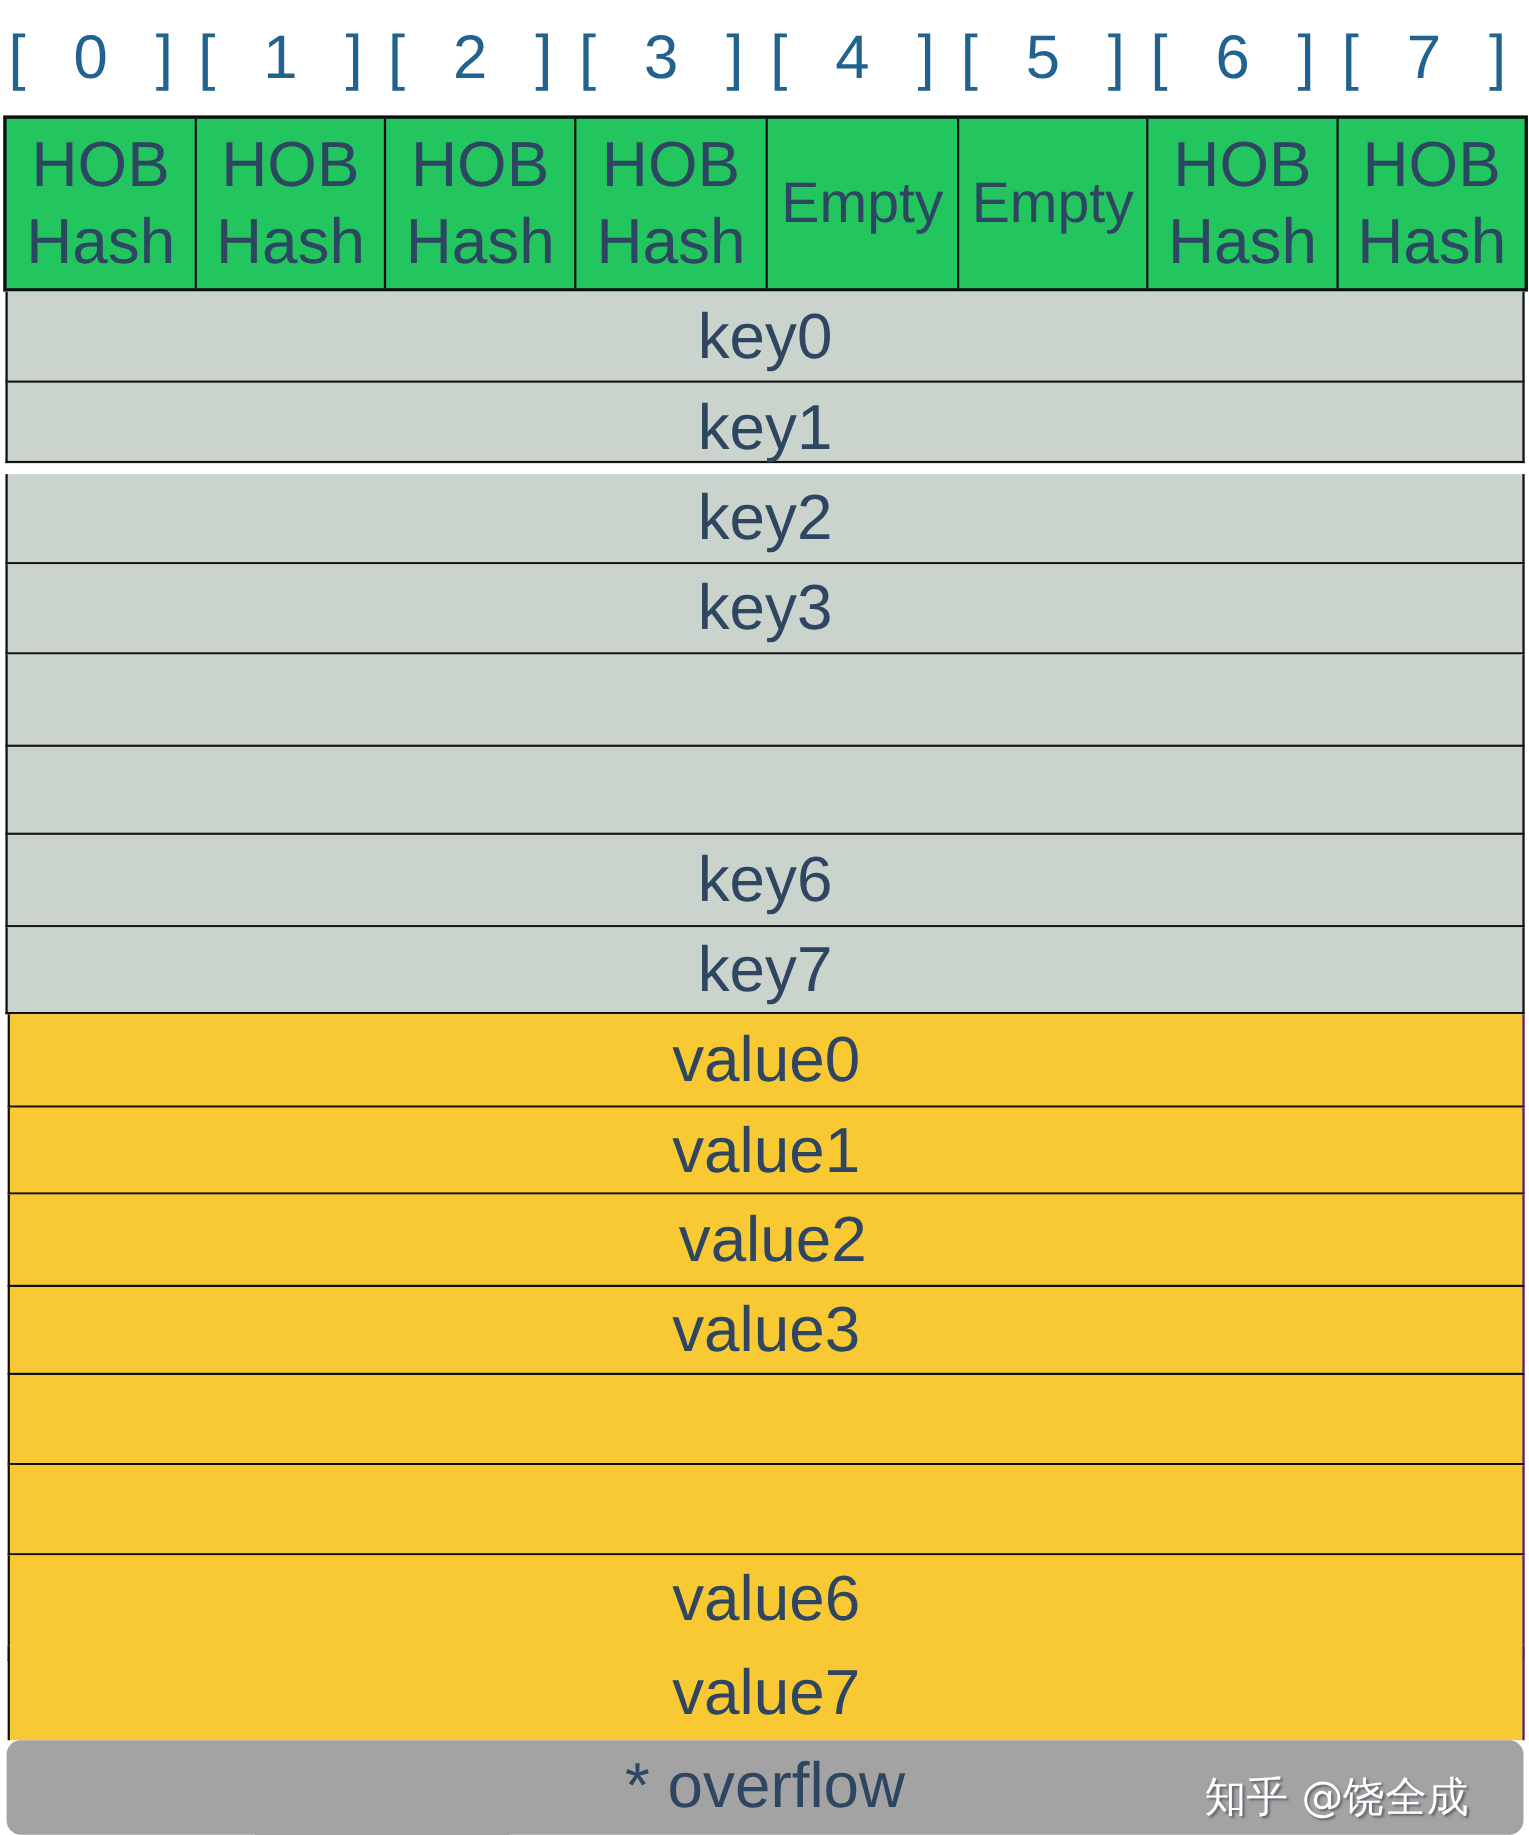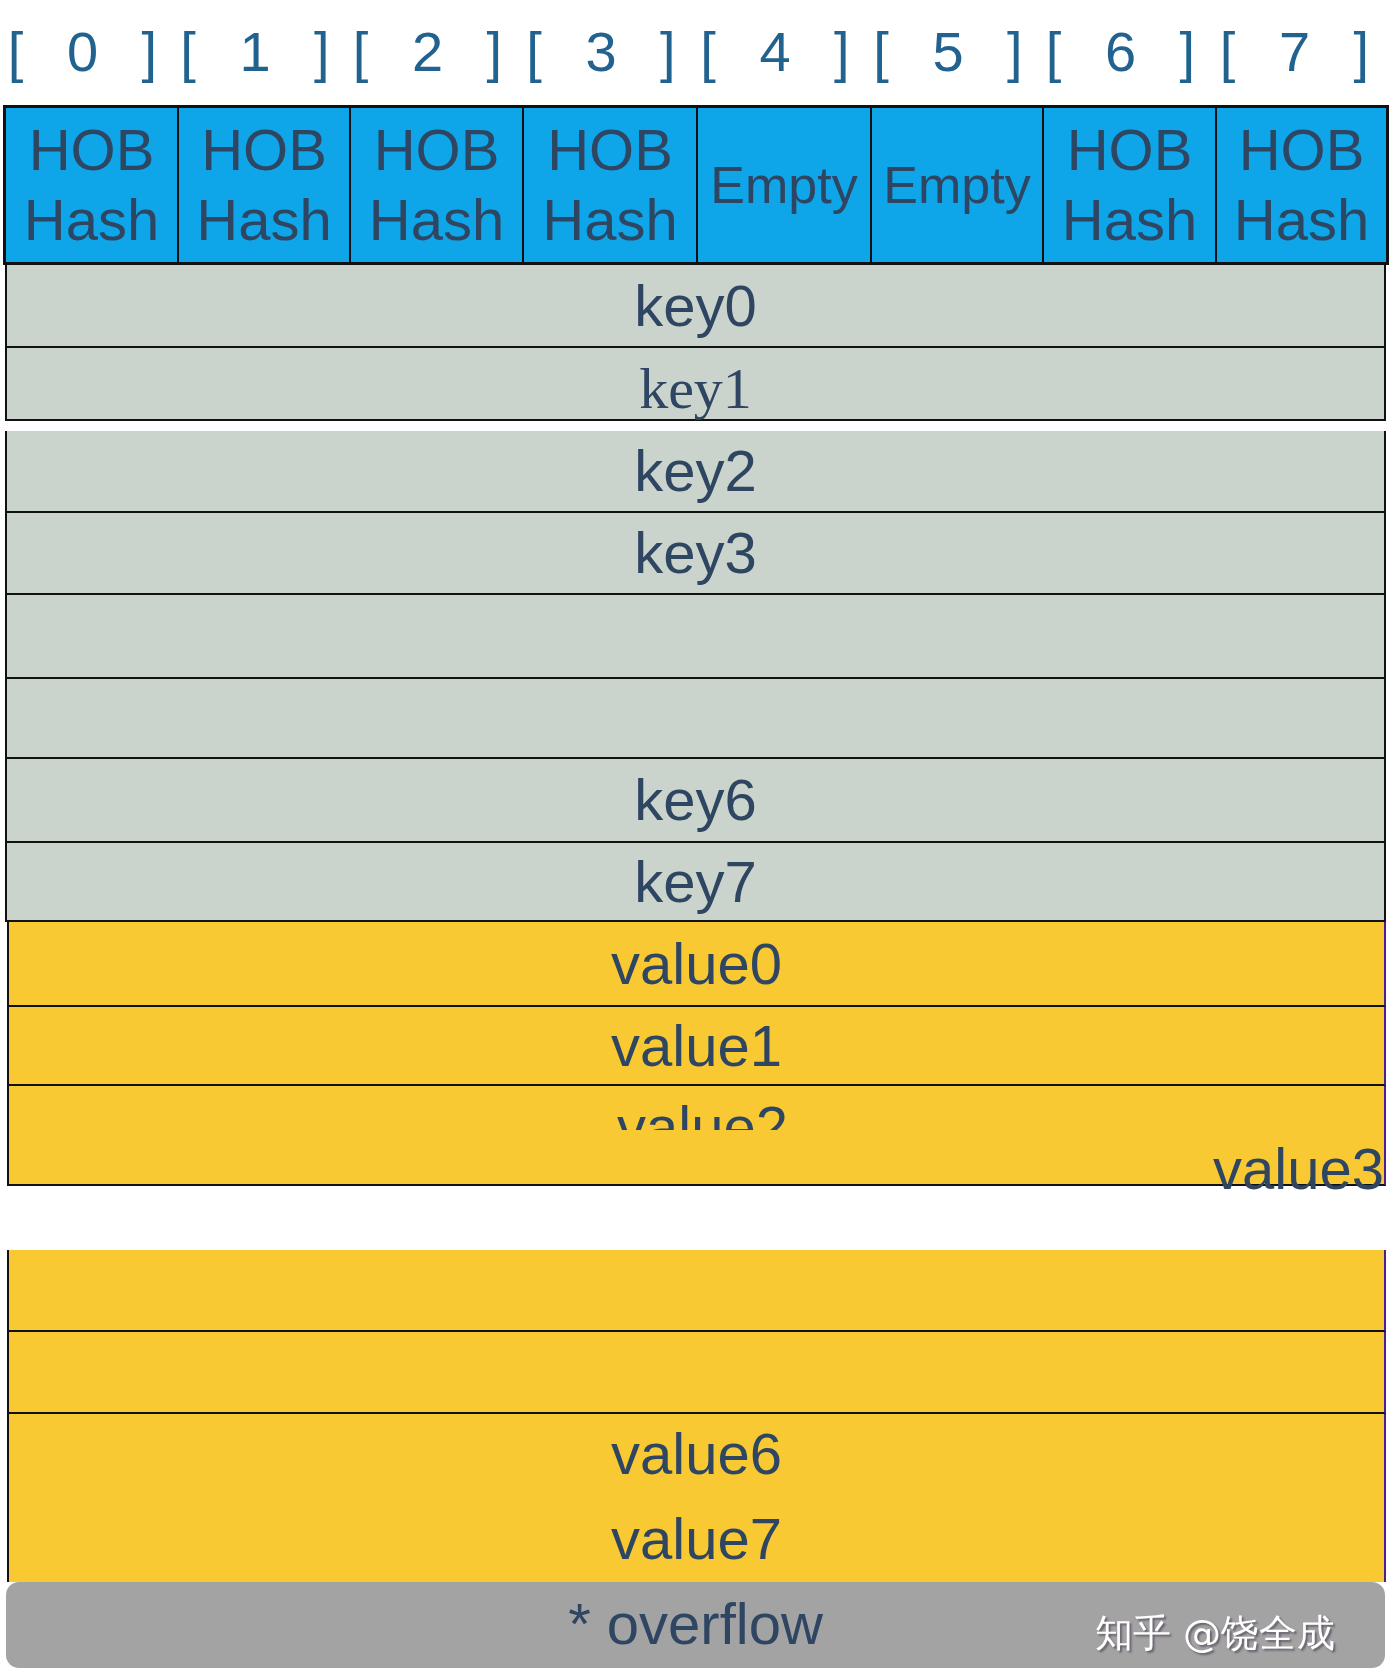--- a/index.html
+++ b/index.html
@@ -3,21 +3,21 @@
 <meta charset="utf-8">
 <style>
   html, body { margin: 0; padding: 0; background: #ffffff; }
   body { width: 1390px; height: 1668px; position: relative; overflow: hidden;
          font-family: "Liberation Sans", sans-serif; }
   .index-row { position: absolute; left: 3px; top: 0; width: 1386px; height: 105px; }
   .index-label { position: absolute; top: 12px; height: 80px; line-height: 80px;
                  text-align: center; font-size: 56px; letter-spacing: 14px;
                  color: #22628f; white-space: nowrap; }
   .header { position: absolute; left: 3px; top: 105px; width: 1386px; height: 160px;
-            box-sizing: border-box; border: 3px solid #111; background: #0ea5e9; }
+            box-sizing: border-box; border: 3px solid #111; background: #22c55e; }
   .cell { position: absolute; top: 0; height: 154px; box-sizing: border-box;
           border-left: 2px solid #111; color: #2f4662; text-align: center;
           display: flex; flex-direction: column; align-items: center; justify-content: center; }
   .cell.first { border-left: none; }
   .cell .line { font-size: 58px; line-height: 70px; white-space: nowrap; }
   .cell.empty .line { font-size: 52px; }
   .row { position: absolute; box-sizing: border-box; text-align: center;
          color: #2f4662; font-size: 58px; white-space: nowrap; }
   .key-row { left: 5px; width: 1381px; background: #cbd4cc;
              border-left: 2px solid #111; border-right: 2px solid #111; border-bottom: 2px solid #111; }
@@ -73,34 +73,34 @@
     <span class="line">Hash</span>
   </div>
   <div class="cell" style="left:1209px;width:171px;">
     <span class="line">HOB</span>
     <span class="line">Hash</span>
   </div>
 </div>
 
 <div>
   <div class="row key-row" style="top:265px;height:83px;line-height:81px;">key0</div>
-  <div class="row key-row" style="top:348px;height:73px;line-height:81px;font-family:Liberation Serif, serif;">key1</div>
+  <div class="row key-row" style="top:348px;height:73px;line-height:81px;">key1</div>
   <div class="row key-row" style="top:431px;height:82px;line-height:80px;">key2</div>
   <div class="row key-row" style="top:513px;height:82px;line-height:80px;">key3</div>
   <div class="row key-row" style="top:595px;height:84px;line-height:82px;"></div>
   <div class="row key-row" style="top:679px;height:80px;line-height:78px;"></div>
   <div class="row key-row" style="top:759px;height:84px;line-height:82px;">key6</div>
   <div class="row key-row" style="top:843px;height:79px;line-height:77px;">key7</div>
 </div>
 
 <div>
   <div class="row val-row" style="top:922px;height:85px;line-height:83px;">value0</div>
   <div class="row val-row" style="top:1007px;height:79px;line-height:77px;">value1</div>
   <div class="row val-row" style="top:1086px;height:84px;line-height:82px;padding-left:12px;">value2</div>
-  <div class="row val-row" style="top:1130px;height:56px;line-height:78px;text-align:right;">value3</div>
+  <div class="row val-row" style="top:1170px;height:80px;line-height:78px;">value3</div>
   <div class="row val-row" style="top:1250px;height:82px;line-height:80px;"></div>
   <div class="row val-row" style="top:1332px;height:82px;line-height:80px;"></div>
   <div class="row val-row" style="top:1414px;height:96px;line-height:80px;">value6</div>
   <div class="row val-row last" style="top:1496px;height:86px;line-height:86px;">value7</div>
 </div>
 
 <div class="overflow-row">* overflow</div>
 
 <div class="watermark">知乎 @饶全成</div>
 

